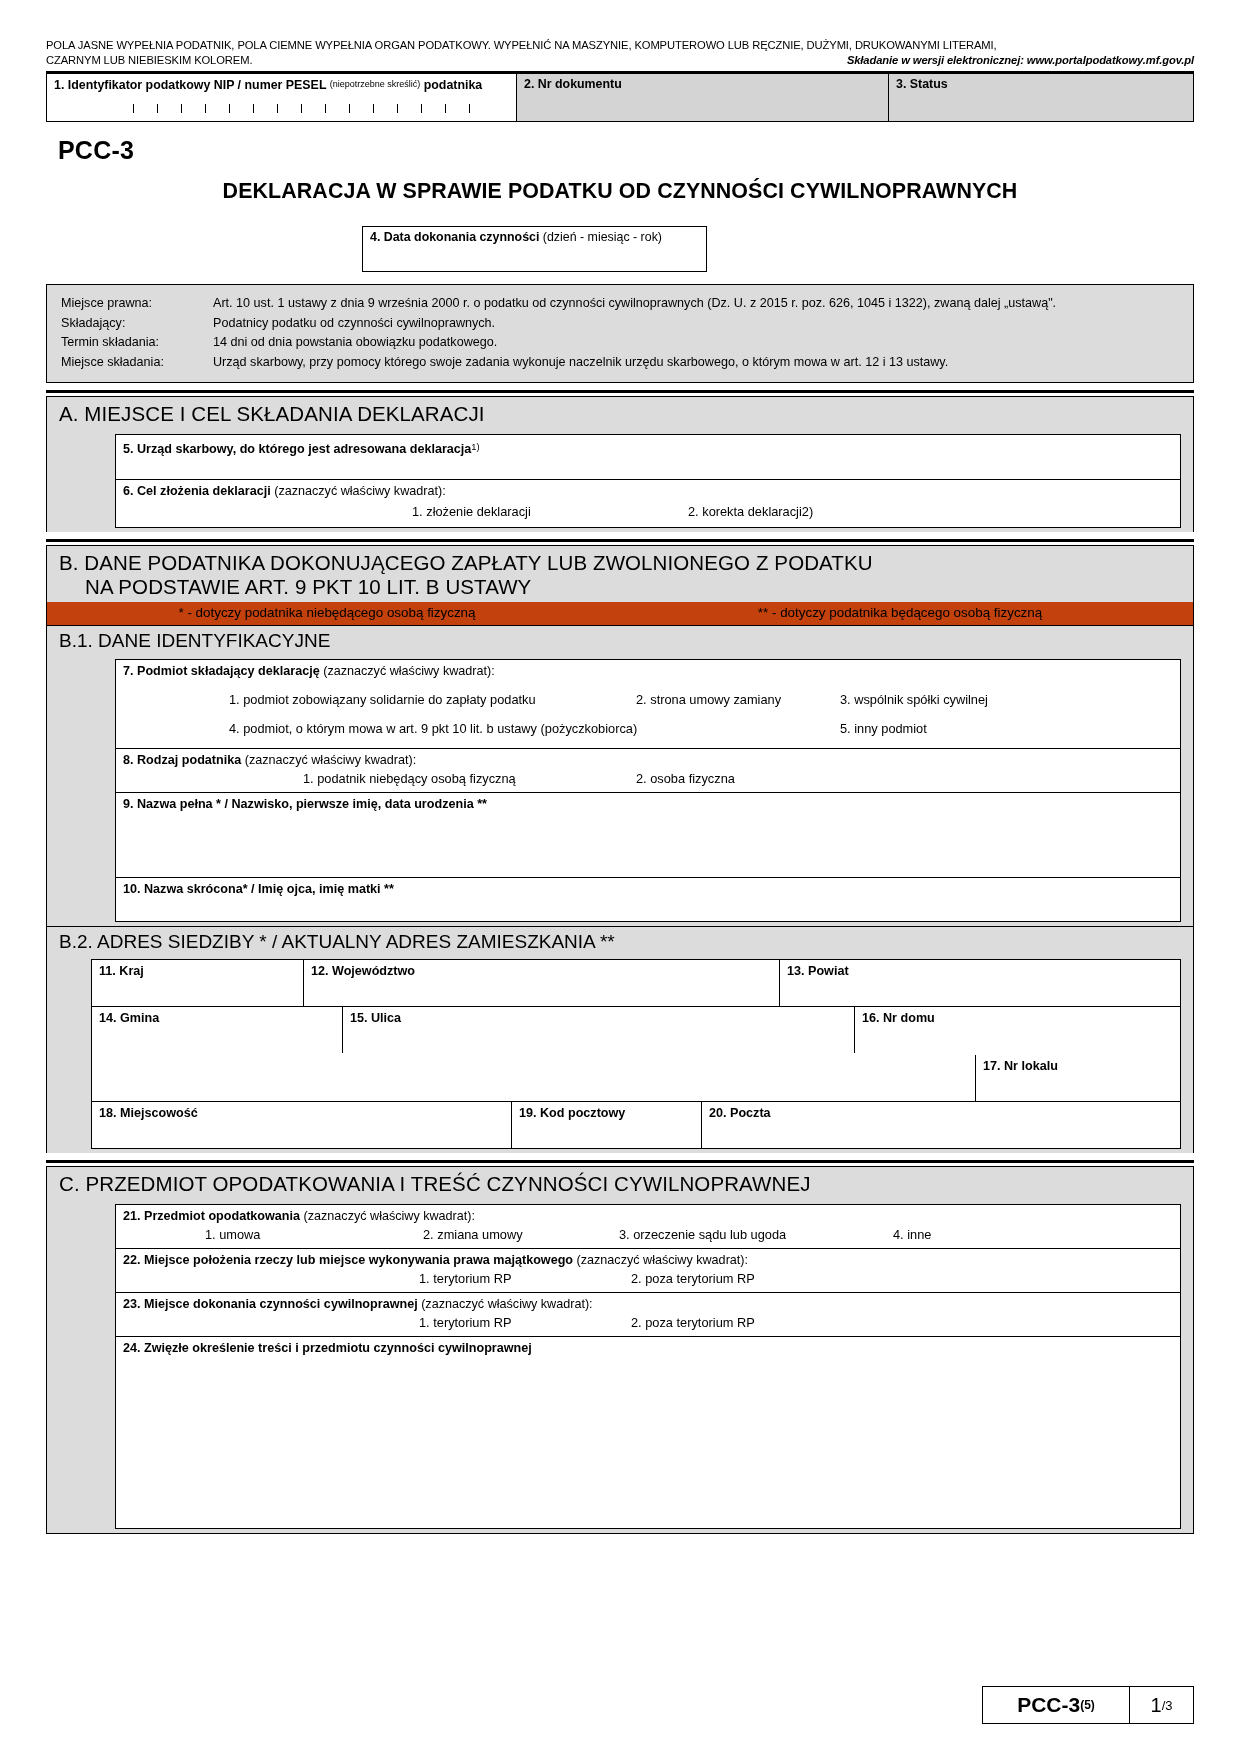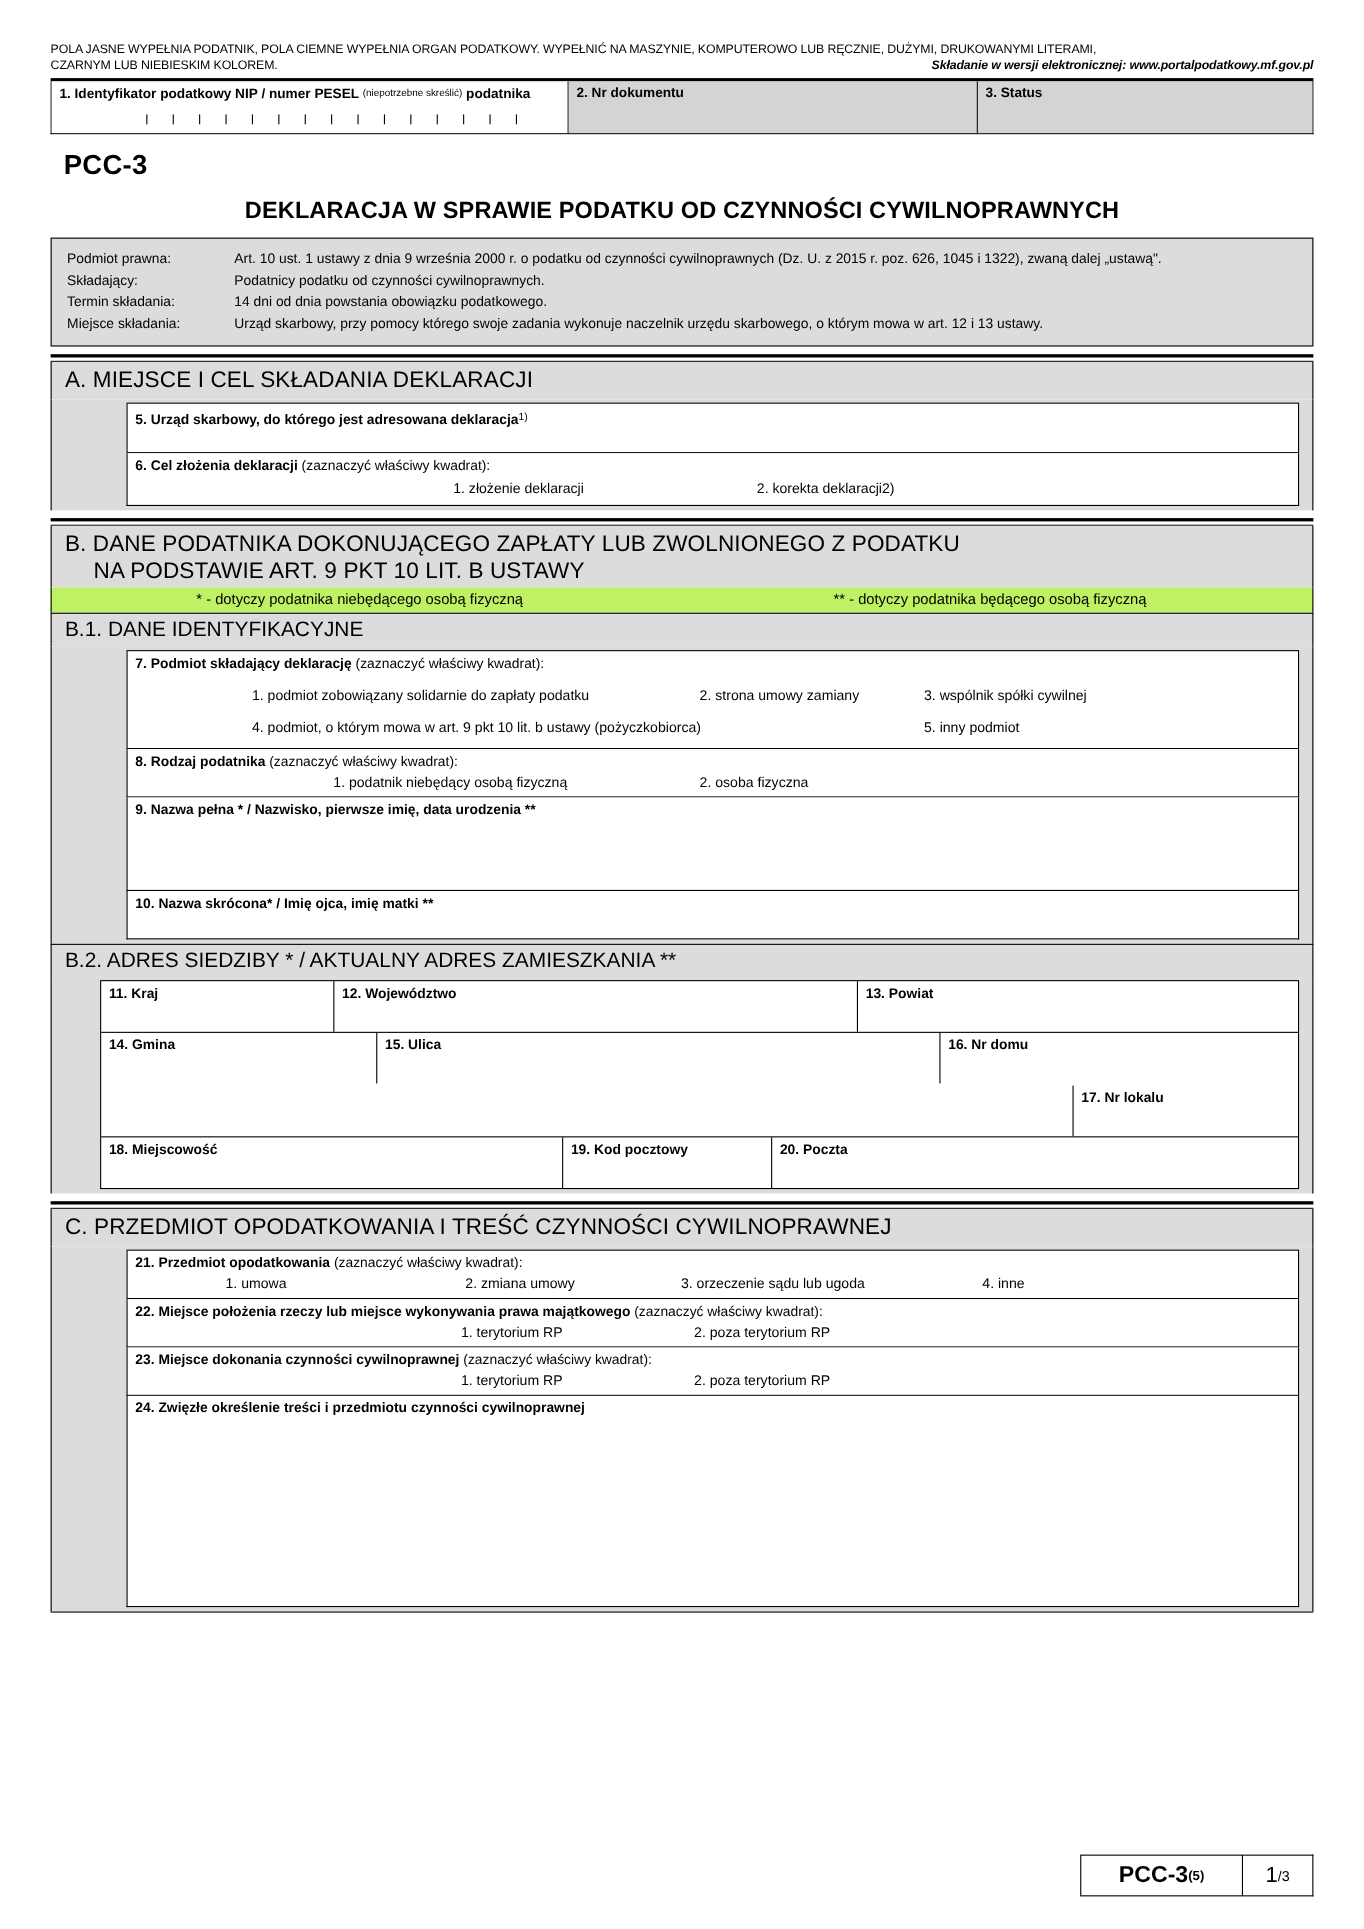--- a/index.html
+++ b/index.html
@@ -118,21 +118,21 @@
   .sec-head .l2{display:block;padding-left:26px;}
   .subsec-head{
     background:#dcdcdc;
     border-left:1.6px solid #000;border-right:1.6px solid #000;
     border-top:1.6px solid #000;
     box-sizing:border-box;
     padding:4px 16px 4px 12px;
     font-size:19px;
   }
   .starnote{
-    background:#bef264;
+    background:#c2410c;
     border-left:1.6px solid #000;border-right:1.6px solid #000;
     box-sizing:border-box;
     font-size:13.4px;
     padding:3px 0 5px 0;
     display:flex;
   }
   .starnote .a{width:560px;text-align:center;}
   .starnote .b{flex:1;text-align:center;}
 
   
@@ -243,24 +243,30 @@
       <div class="fld-label">2. Nr dokumentu</div>
     </div>
     <div class="idcell id-status">
       <div class="fld-label">3. Status</div>
     </div>
   </div>
 
   <div class="formcode">PCC-3</div>
   <div class="maintitle">DEKLARACJA W SPRAWIE PODATKU OD CZYNNOŚCI CYWILNOPRAWNYCH</div>
 
+  <div class="datebox">
+    <div class="fld-label">
+      <span>4. Data dokonania czynności</span>
+      <span class="thin">(dzień - miesiąc - rok)</span>
+    </div>
+  </div>
 
   <div class="legal">
     <div class="r">
-      <div class="k">Podmiot prawna:</div>
+      <div class="k">Miejsce prawna:</div>
       <div class="v">Art. 10 ust. 1 ustawy z dnia 9 września 2000 r. o podatku od czynności cywilnoprawnych  (Dz. U. z 2015 r. poz. 626, 1045 i 1322), zwaną dalej „ustawą".</div>
     </div>
     <div class="r">
       <div class="k">Składający:</div>
       <div class="v">Podatnicy podatku od czynności cywilnoprawnych.</div>
     </div>
     <div class="r">
       <div class="k">Termin składania:</div>
       <div class="v">14 dni od dnia powstania obowiązku podatkowego.</div>
     </div>

